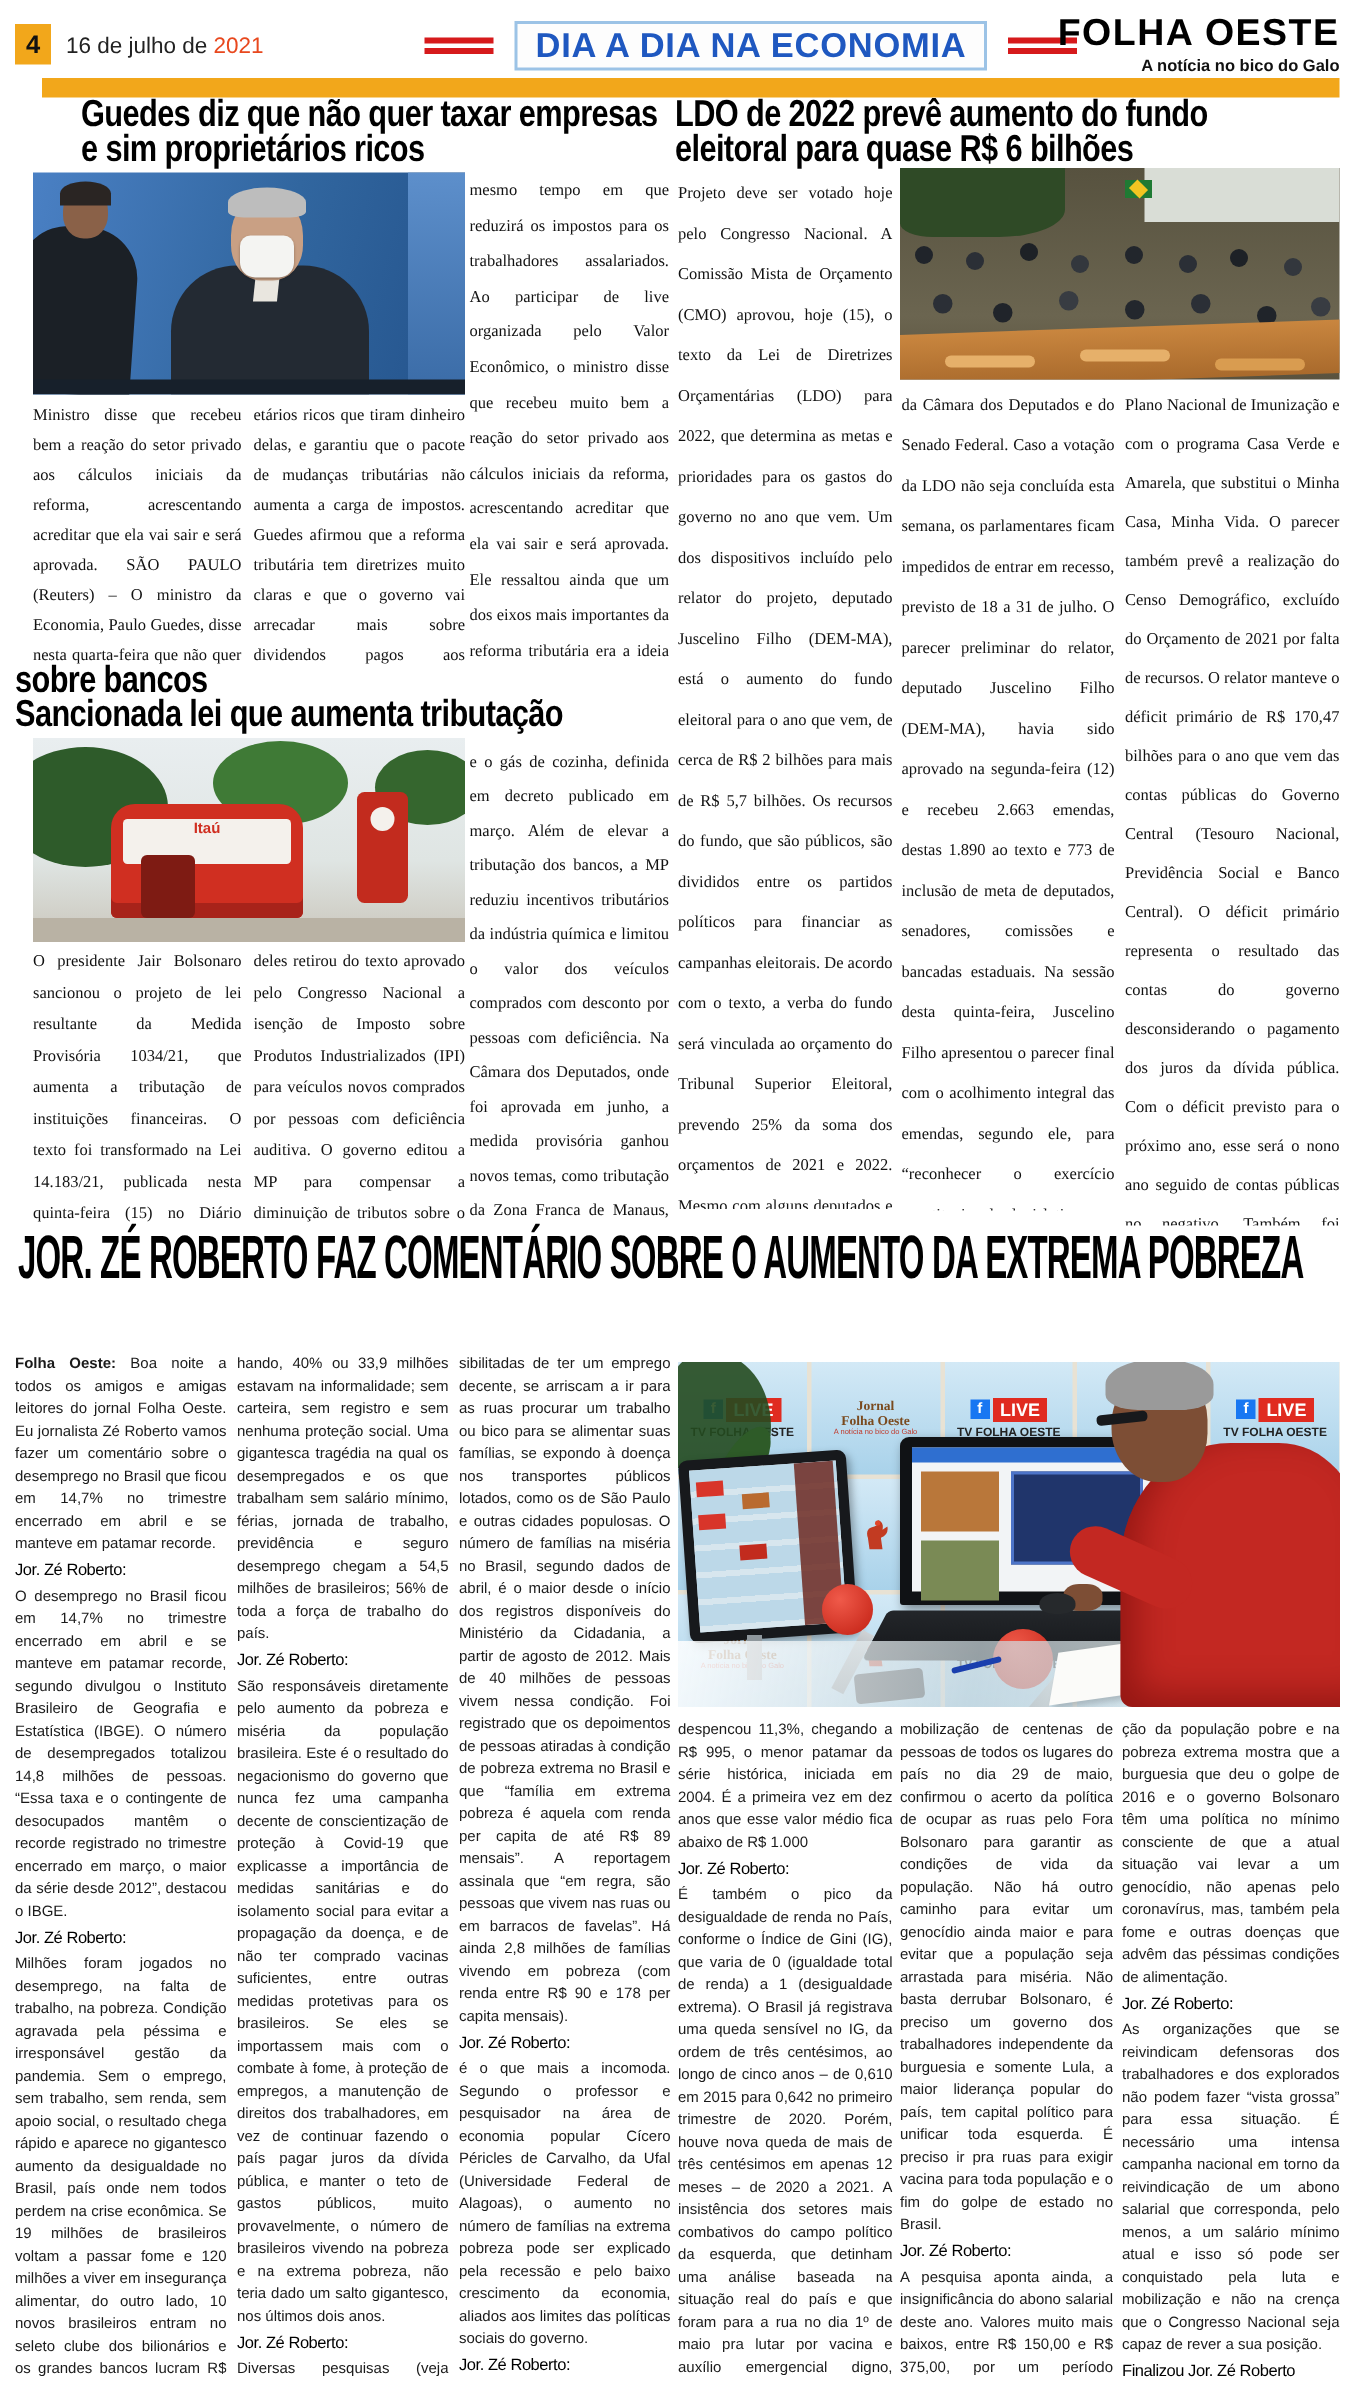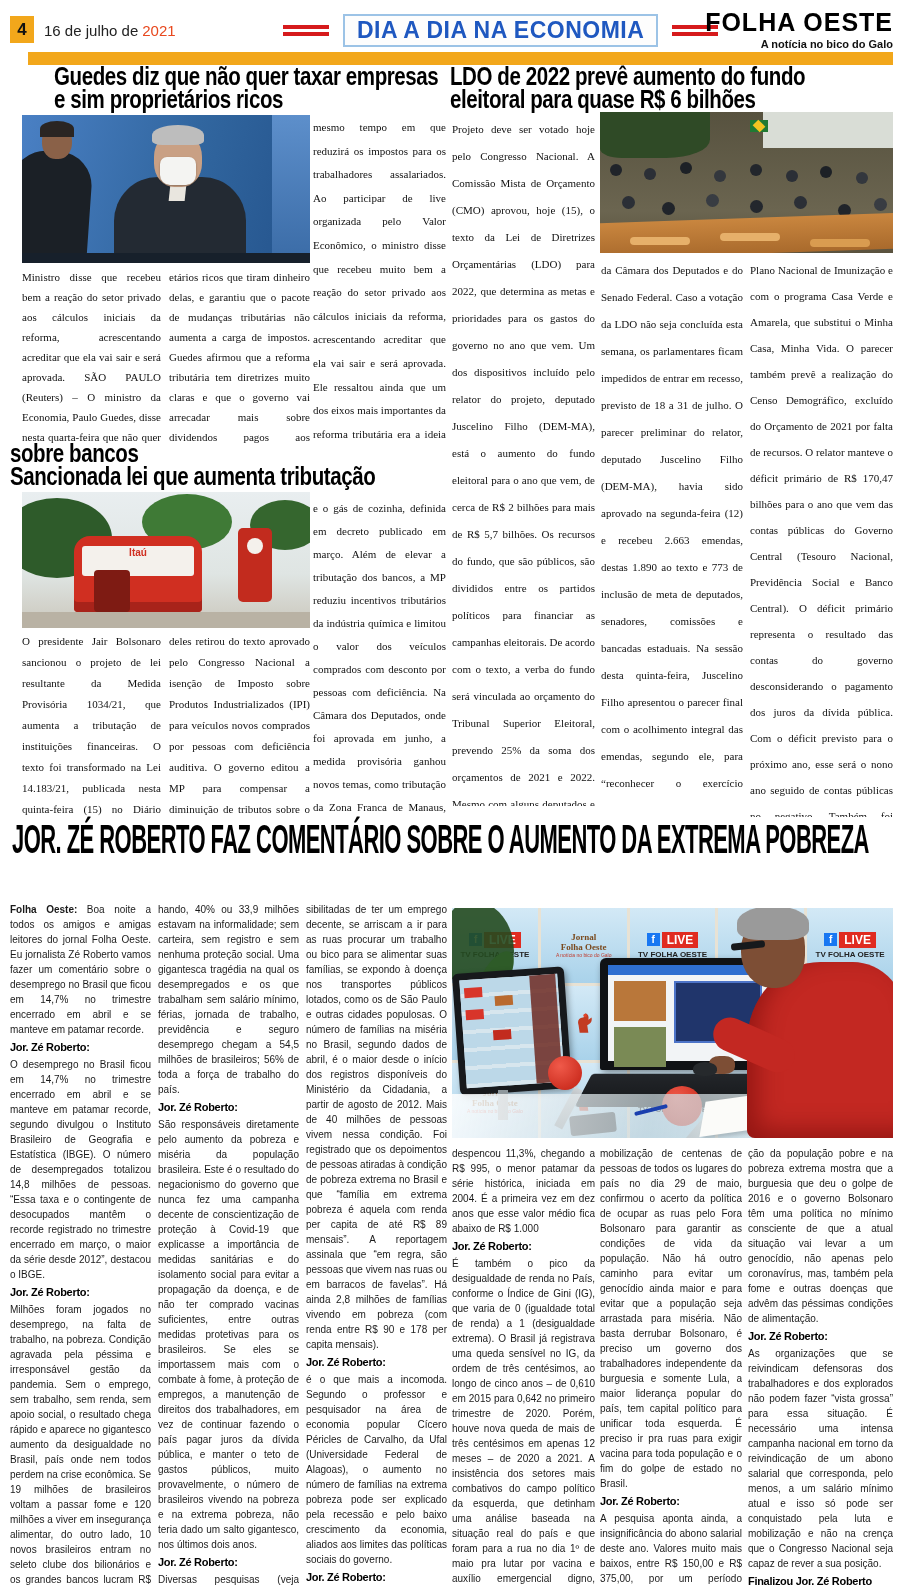--- a/index.html
+++ b/index.html
@@ -30,21 +30,21 @@
   .hl-big{font-size:40px;line-height:38px;}
   .hl-big .hl-line>span{display:inline-block;transform:scale(.55,1.02);transform-origin:0 60%;letter-spacing:-1px;}
 
   
   .col{position:absolute;text-align:justify;overflow:hidden;}
   .serifcol{font-family:"Liberation Serif",serif;font-size:11px;}
   .serifcol p{margin:0;}
   .sanscol{font-family:"Liberation Sans",sans-serif;font-size:10px;line-height:15px;color:#1a1a1a;}
   .zr-p{margin:0 0 2px 0;text-align:justify;}
   .zr-lead{font-weight:bold;}
-  .zr-label{font-weight:bold;font-size:11px;letter-spacing:-.3px;margin:3px 0 2px 0;text-align:left;
+  .zr-label{font-weight:normal;font-size:11px;letter-spacing:-.3px;margin:3px 0 2px 0;text-align:left;
             font-family:"Liberation Sans",sans-serif;color:#000;}
 
   
   .photo{position:absolute;overflow:hidden;}
   .abs{position:absolute;}
 
   
   #photo-guedes{background:linear-gradient(105deg,#4a80c4 0%,#31669f 55%,#24538c 100%);}
   
   #photo-ldo{background:linear-gradient(#57523f,#6b6550 70%,#5a523e);}

